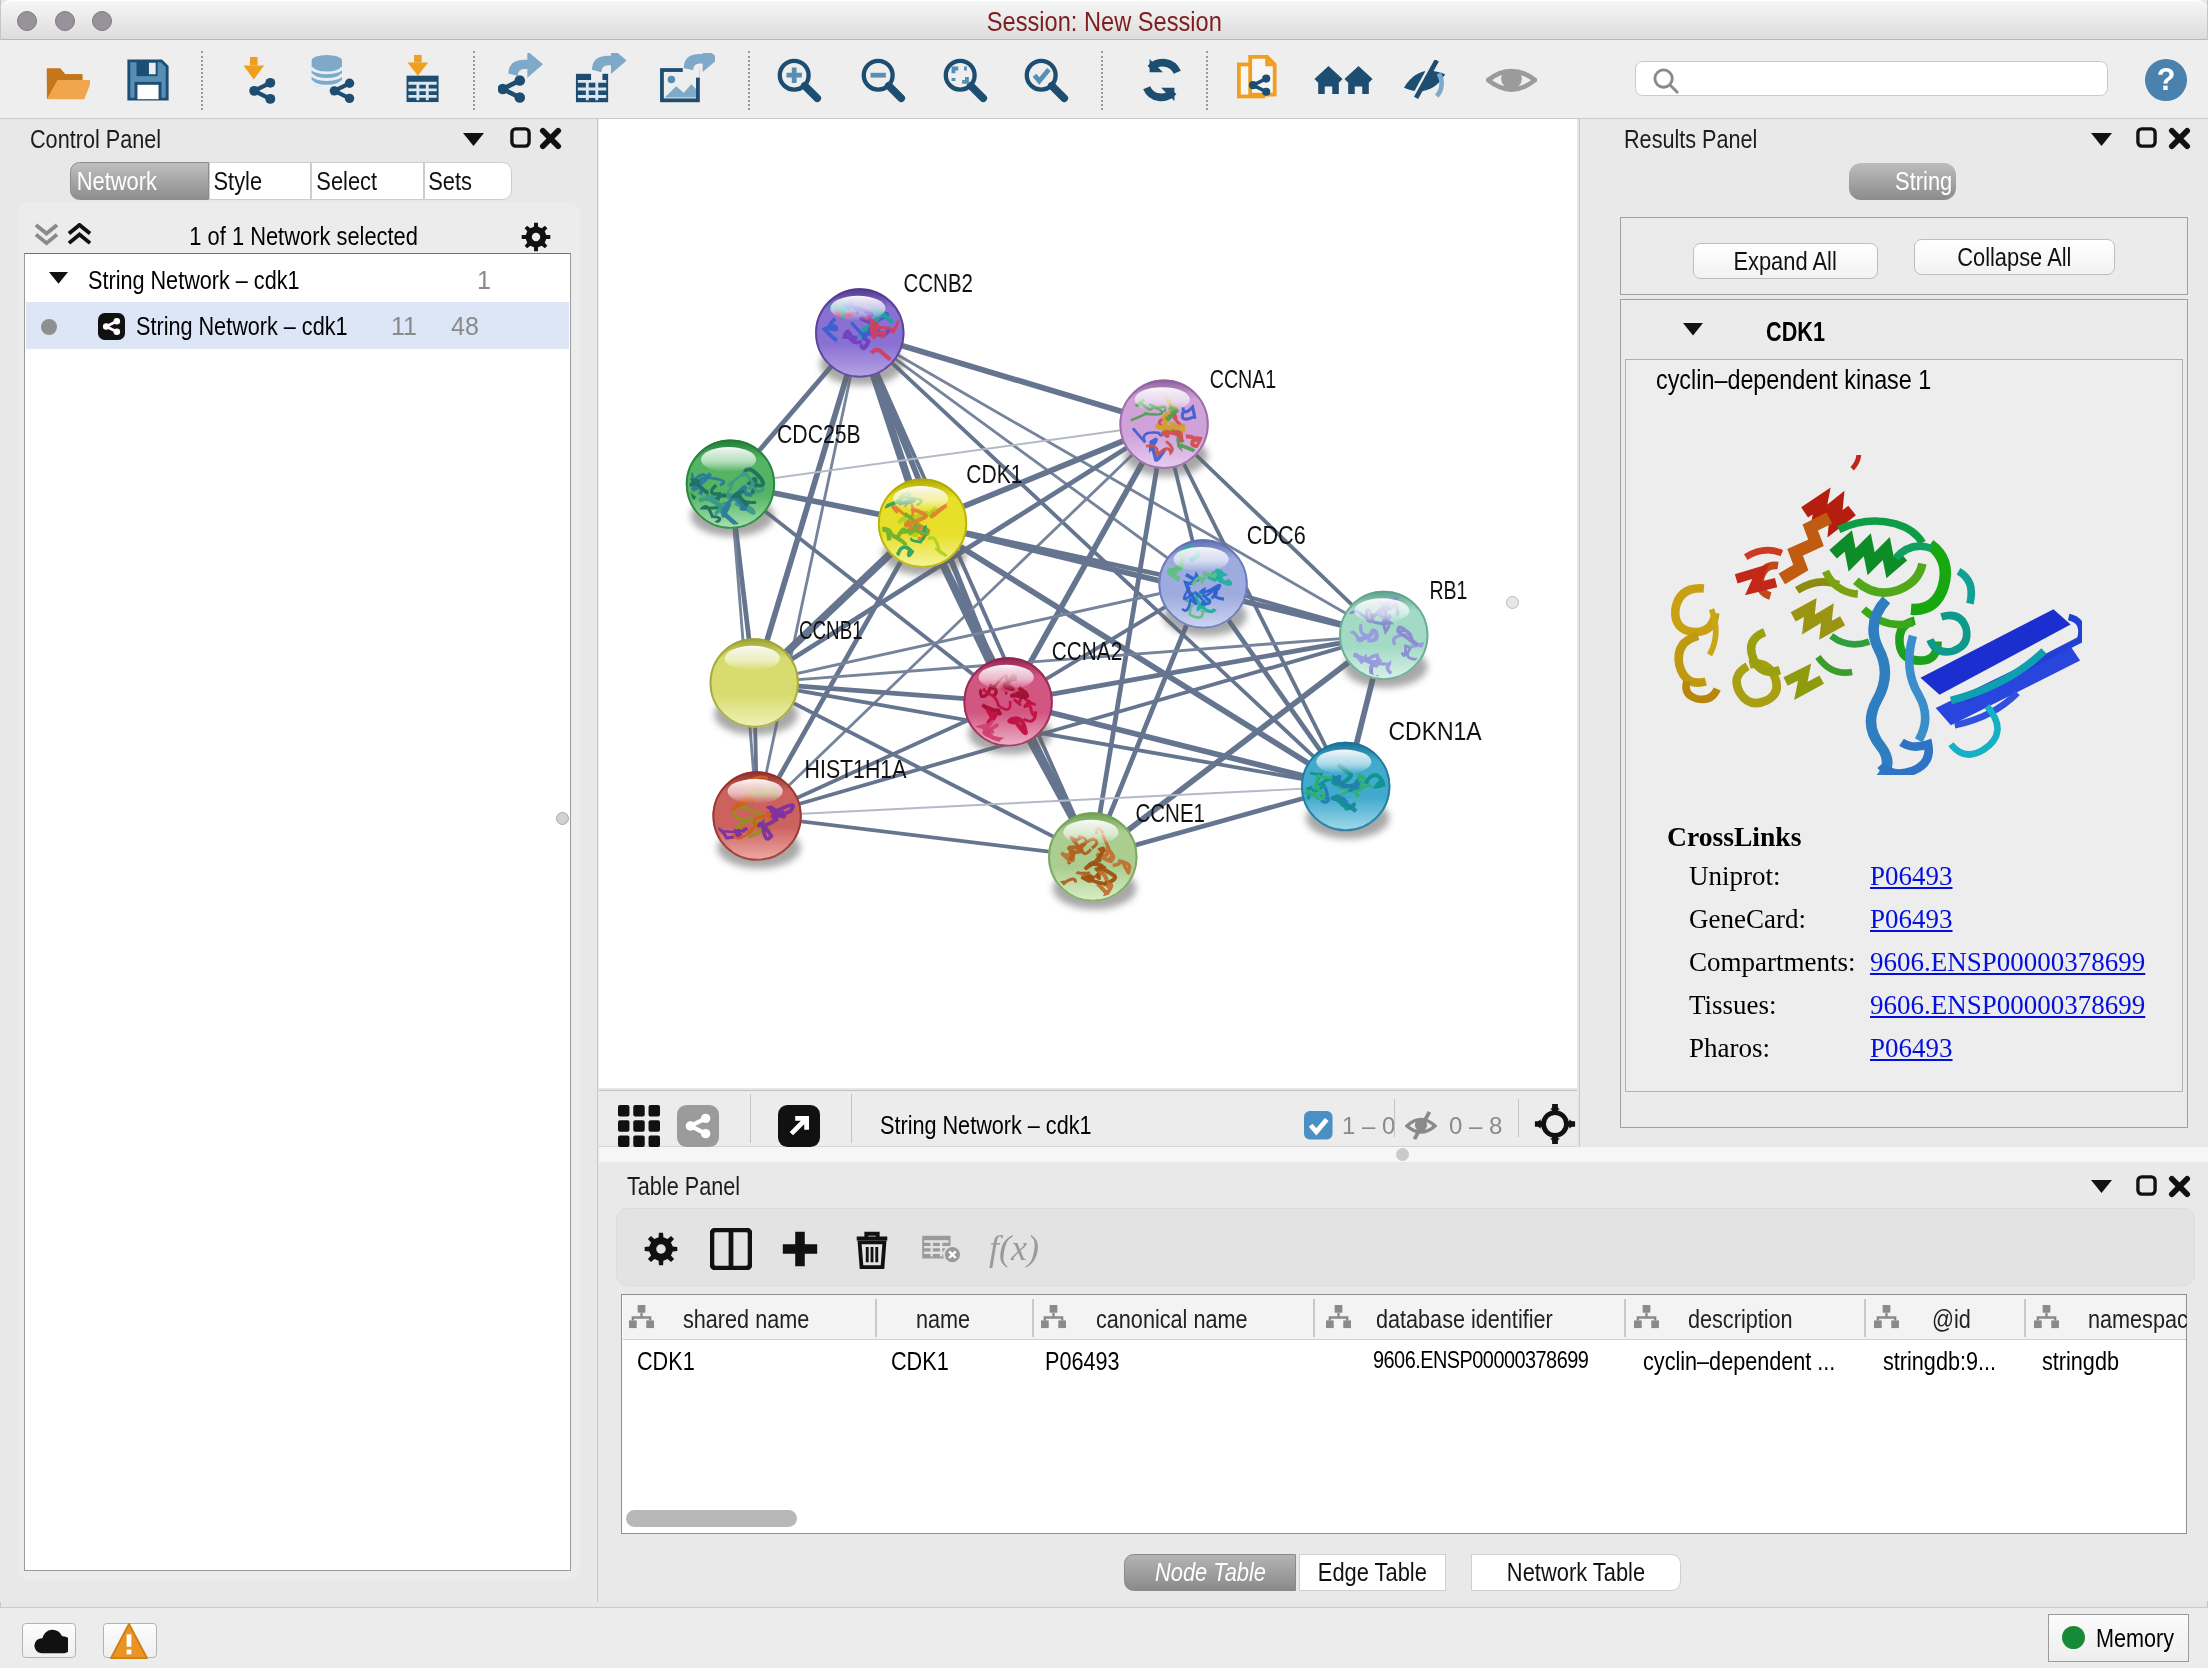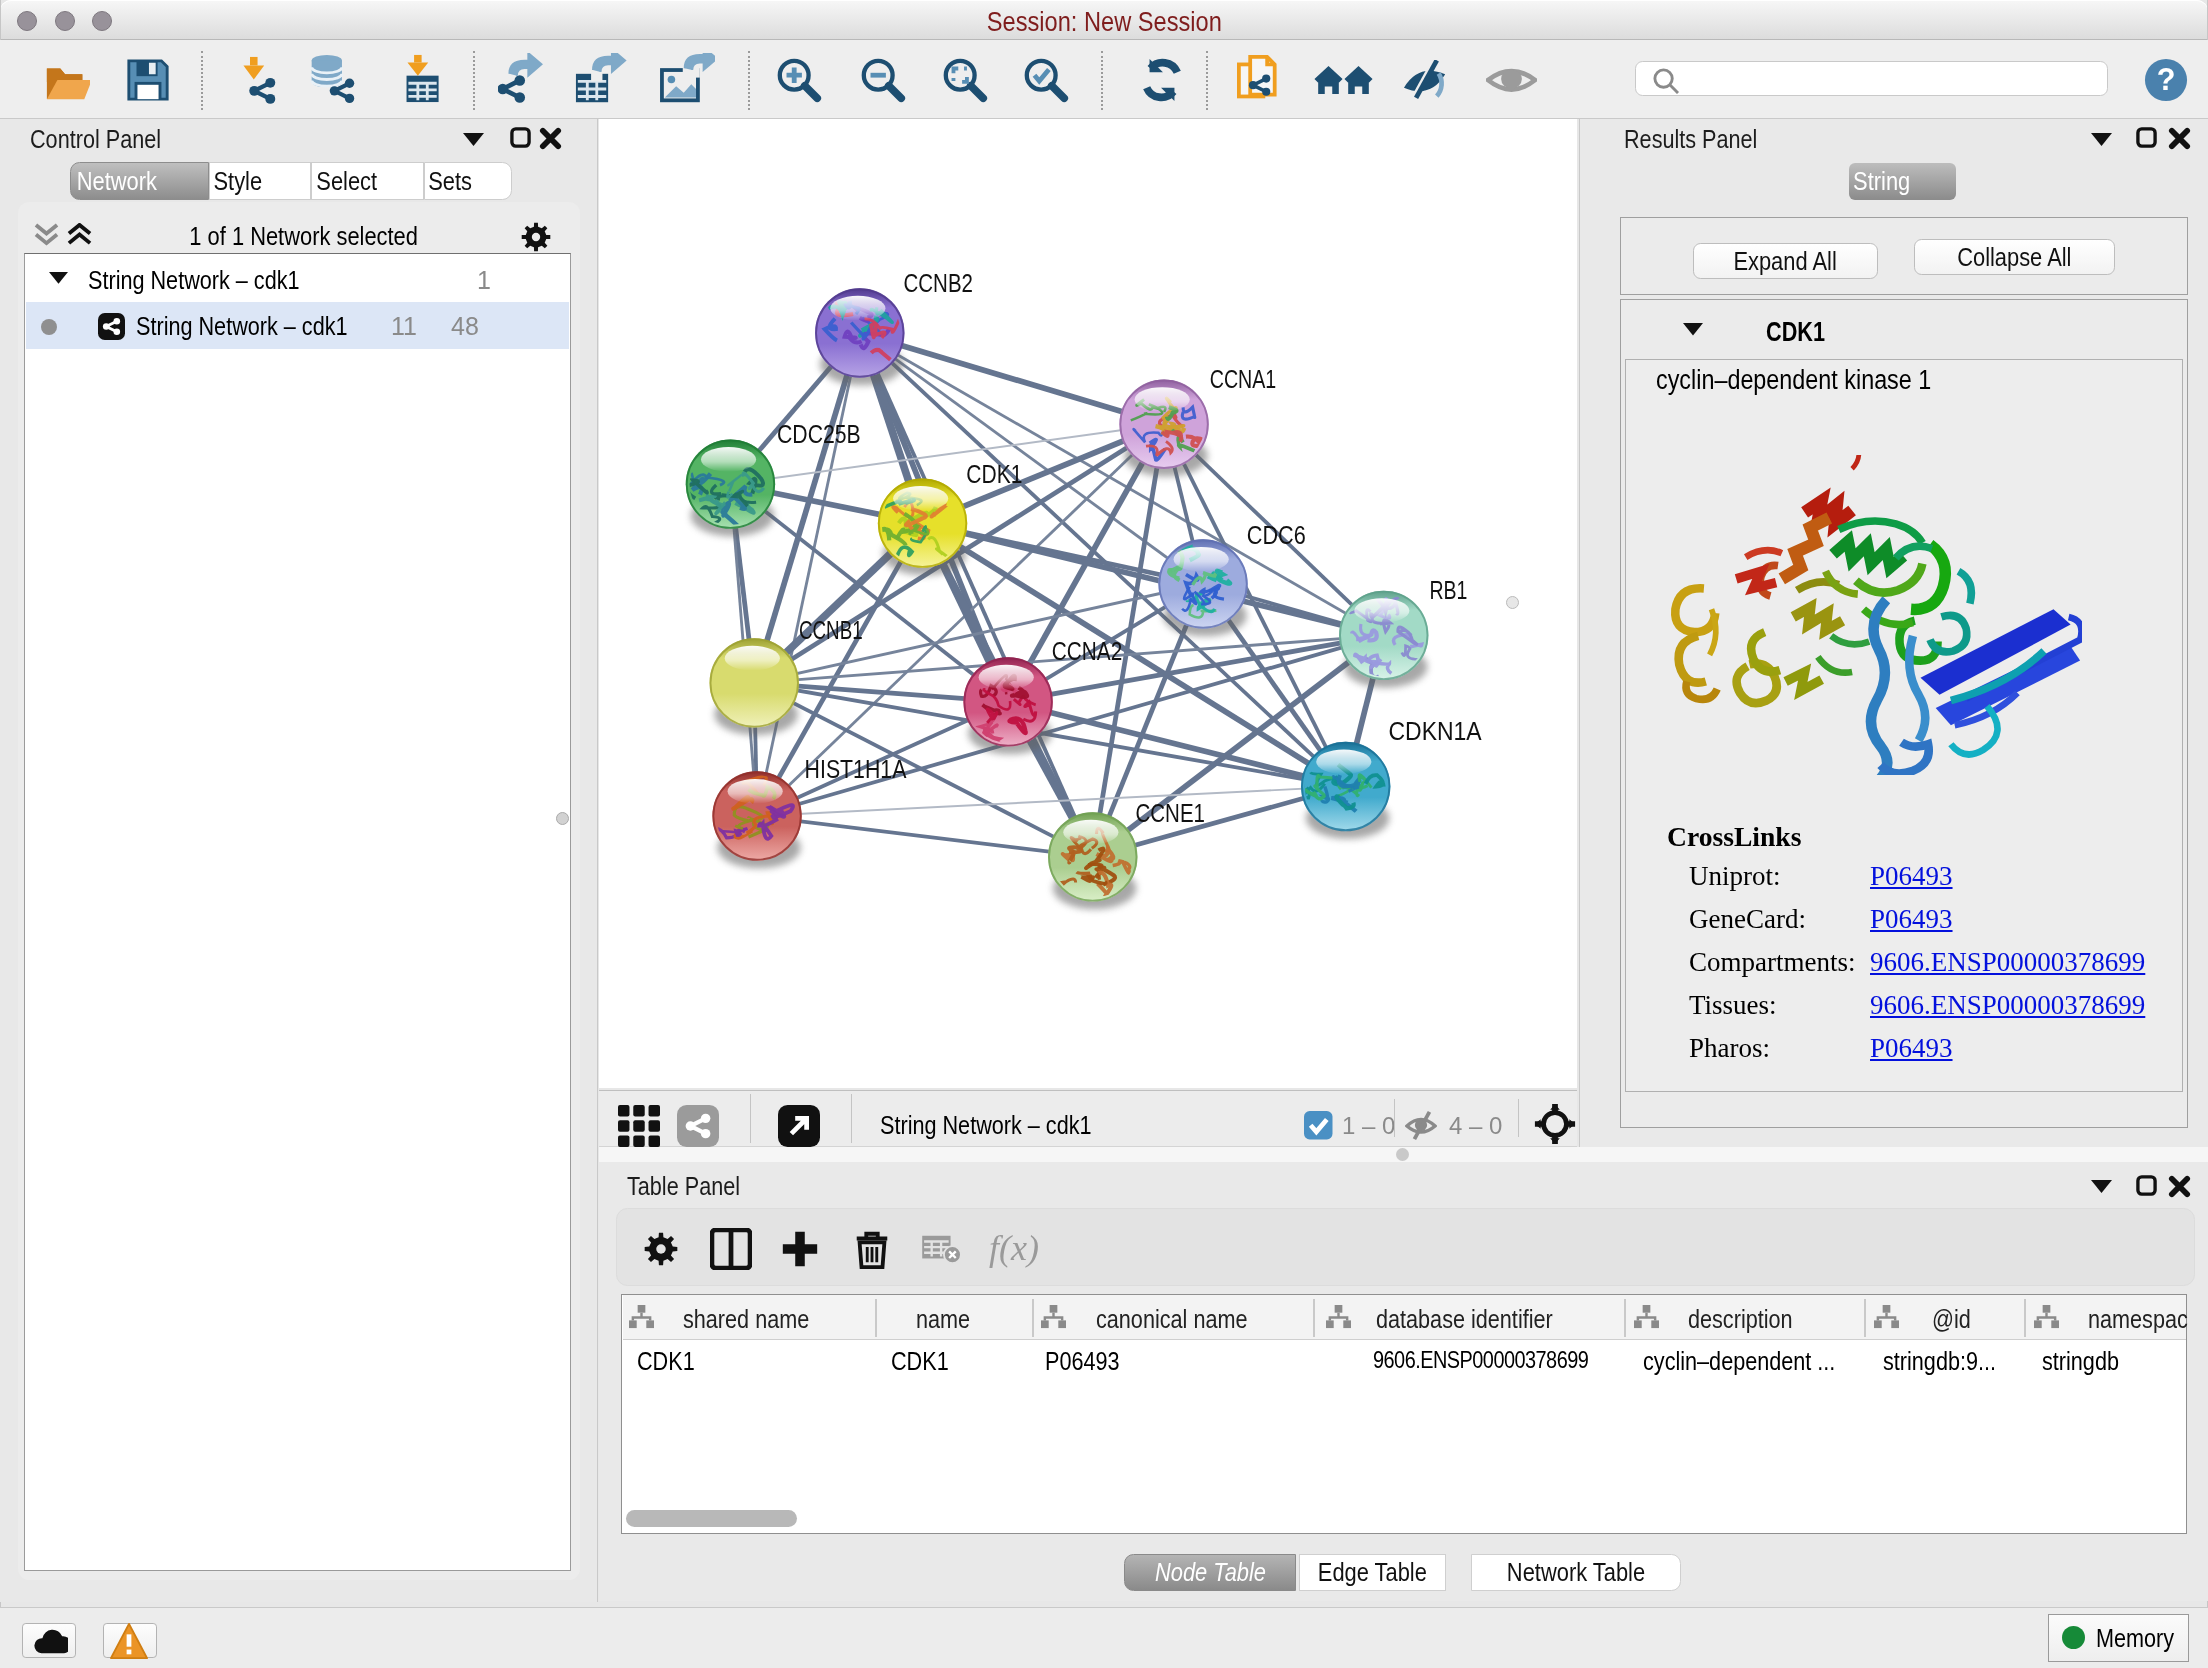--- a/index.html
+++ b/index.html
@@ -631,39 +631,39 @@
     <rect x="0" y="0" width="30" height="30" rx="6" fill="#4a90c4"></rect>
     <path d="M7 15 l6 7 l11 -13" stroke="#fff" stroke-width="5" fill="none"></path>
   </svg>
 <div class="abs gray" style="left:1342px;top:1112px;font-size:24px">1 – 0</div>
 <div class="abs vline" style="left:1394px;height:38px;top:1099px"></div>
 <svg class="abs" style="left:1405px;top:1110px" width="32" height="31" viewBox="0 0 34 33">
     <path d="M2 17 Q17 3 32 17 Q17 30 2 17 z" fill="none" stroke="#8a8a8a" stroke-width="3.5"></path>
     <circle cx="17" cy="16" r="6.5" fill="#8a8a8a"></circle>
     <path d="M26 2 L10 31" stroke="#8a8a8a" stroke-width="4"></path>
   </svg>
-<div class="abs gray" style="left:1449px;top:1112px;font-size:24px">4 – 0</div>
+<div class="abs gray" style="left:1449px;top:1112px;font-size:24px">0 – 8</div>
 <div class="abs vline" style="left:1518px;height:38px;top:1099px"></div>
 <svg class="abs" style="left:1533px;top:1102px" width="44" height="44" viewBox="0 0 46 46">
     <circle cx="23" cy="23" r="12" fill="none" stroke="#111" stroke-width="5"></circle>
     <path d="M23 2 v10 M23 34 v10 M2 23 h10 M34 23 h10" stroke="#111" stroke-width="6"></path>
     <path d="M23 2 l-5 6 h10 z M23 44 l-5 -6 h10 z M2 23 l6 -5 v10 z M44 23 l-6 -5 v10 z" fill="#111"></path>
   </svg>
 <div class="abs rpanel"></div>
 <div class="abs panel-title cx" style="left:1624px;top:125px">Results Panel</div>
 <svg class="abs" style="left:2091px;top:133px" width="21" height="14.3" viewBox="0 0 22 15">
     <path d="M0 0 h22 l-11.0 13.64 z" fill="#111"></path>
   </svg>
 <svg class="abs" style="left:2136px;top:127px" width="21" height="21" viewBox="0 0 22 22">
     <rect x="2" y="2" width="18" height="18" rx="4" fill="none" stroke="#111" stroke-width="3.5"></rect>
   </svg>
 <svg class="abs" style="left:2168px;top:127px" width="23" height="23" viewBox="0 0 24 24">
     <path d="M4 4 L20 20 M20 4 L4 20" stroke="#111" stroke-width="6" stroke-linecap="round"></path>
   </svg>
-<div class="abs" style="left:1849px;top:163px;width:107px;height:37px;border-radius:6px;background:linear-gradient(#bdbdbd,#8b8b8b);color:#fff;font-size:25px;text-align:left;line-height:36px"><span style="display:inline-block;transform:scaleX(.875)">String</span></div>
+<div class="abs" style="left:1849px;top:163px;width:107px;height:37px;border-radius:12px;background:linear-gradient(#bdbdbd,#8b8b8b);color:#fff;font-size:25px;text-align:right;line-height:36px"><span style="display:inline-block;transform:scaleX(.875)">String</span></div>
 <div class="abs rbox" style="left:1620px;top:217px;width:568px;height:78px"></div>
 <div class="abs btn" style="left:1693px;top:243px;width:185px;height:36px;line-height:34px"><span style="display:inline-block;transform:scaleX(.875)">Expand All</span></div>
 <div class="abs btn" style="left:1914px;top:239px;width:201px;height:36px;line-height:34px"><span style="display:inline-block;transform:scaleX(.875)">Collapse All</span></div>
 <div class="abs rbox" style="left:1620px;top:299px;width:568px;height:829px"></div>
 <svg class="abs" style="left:1683px;top:323px" width="20" height="14.3" viewBox="0 0 21 15">
     <path d="M0 0 h21 l-10.5 13.02 z" fill="#111"></path>
   </svg>
 <div class="abs" style="left:1766px;top:315px;font-size:28.5px;font-weight:bold;transform:scaleX(0.76);transform-origin:0 50%">CDK1</div>
 <div class="abs" style="left:1625px;top:359px;width:558px;height:733px;background:#ededed;border:1px solid #b0b0b0"></div>
 <div class="abs cx" style="left:1656px;top:365px;font-size:27px">cyclin–dependent kinase 1</div>

